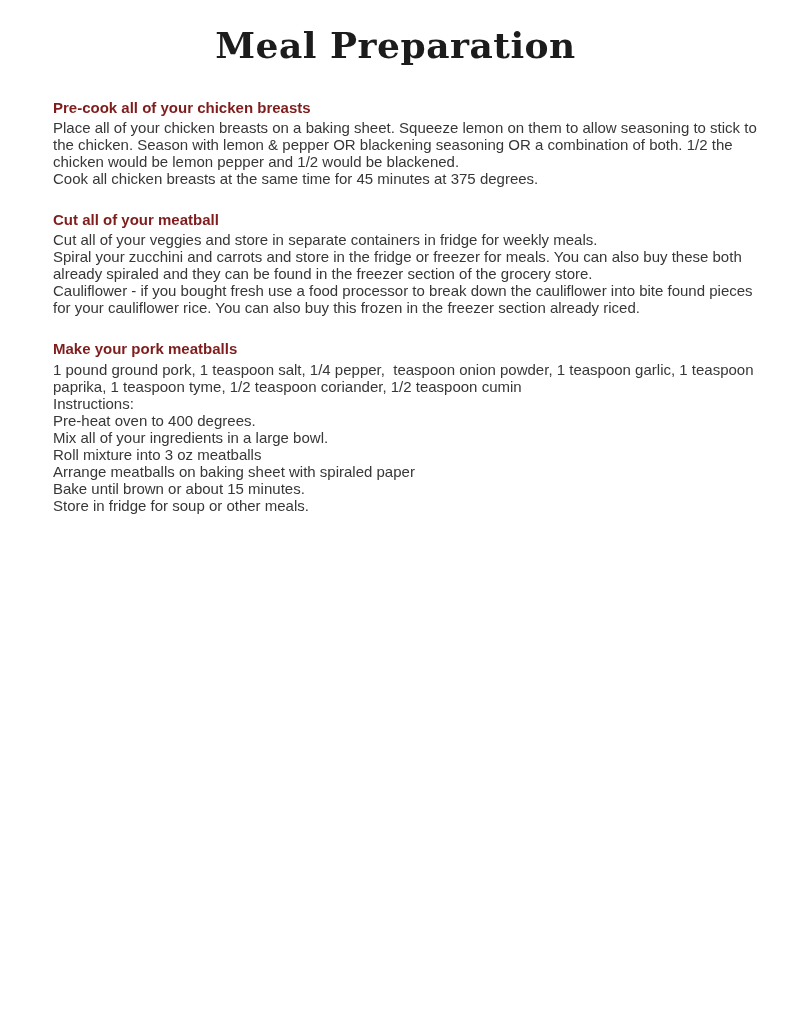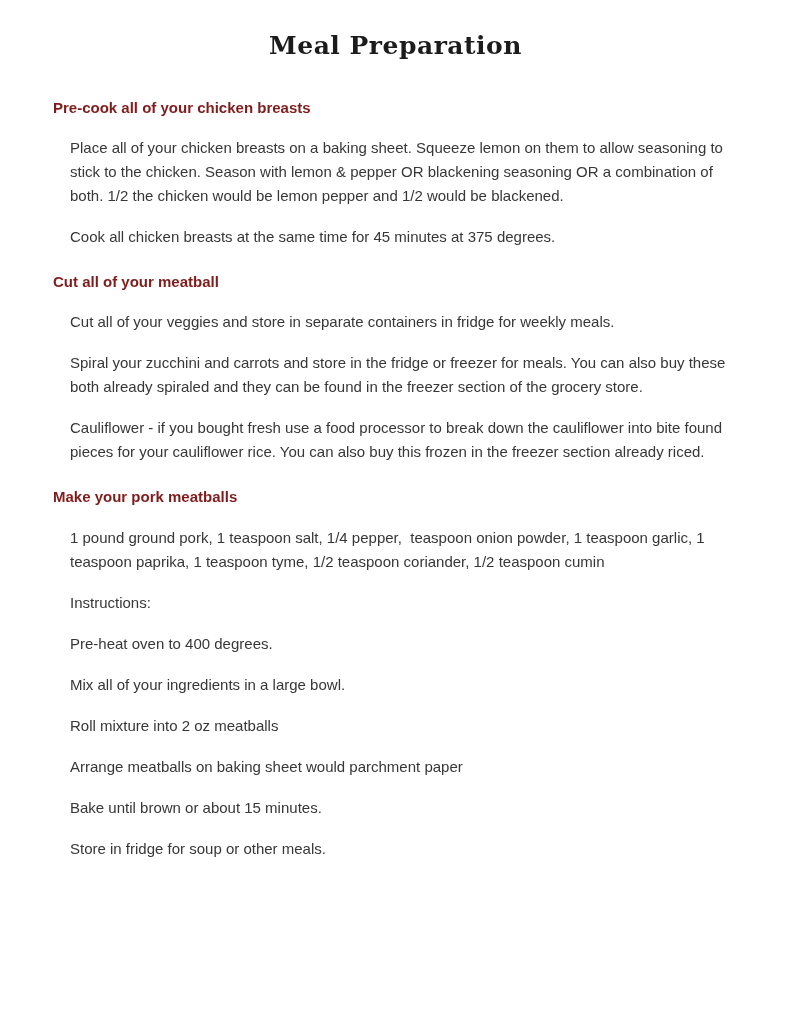--- a/index.html
+++ b/index.html
@@ -13,43 +13,43 @@
     height: 1024px;
     background: #ffffff;
     overflow: hidden;
     font-family: "Liberation Sans", "DejaVu Sans", sans-serif;
   }
   .doc-title {
     padding-top: 27px;
     text-align: center;
     font-family: "DejaVu Serif", "Liberation Serif", serif;
     font-weight: bold;
-    font-size: 25px;
+    font-size: 36px;
     line-height: 37px;
     letter-spacing: 0.5px;
     color: #1c1c1c;
   }
   .content {
     margin: 33px 31px 0 53px;
     width: 707px;
   }
   .section { margin: 0; }
   .section + .section { margin-top: 22px; }
   .section-heading {
     margin: 0;
     font-size: 15px;
     line-height: 22.2px;
     font-weight: bold;
     color: #7f1d1d;
     white-space: pre-wrap;
   }
   .para {
-    margin: 17px;
+    margin: 0;
     font-size: 15px;
-    line-height: 24px;
+    line-height: 17px;
     font-weight: normal;
     color: #373737;
     white-space: pre-wrap;
   }
   .para.emphasis {
     font-weight: bold;
     color: #1f1f1f;
   }
 </style>
 </head>
@@ -73,20 +73,20 @@
       <p class="para">Spiral your zucchini and carrots and store in the fridge or freezer for meals. You can also buy these both already spiraled and they can be found in the freezer section of the grocery store.</p>
       <p class="para">Cauliflower - if you bought fresh use a food processor to break down the cauliflower into bite found pieces for your cauliflower rice. You can also buy this frozen in the freezer section already riced.</p>
     </div>
 
     <div class="section">
       <p class="section-heading">Make your pork meatballs</p>
       <p class="para">1 pound ground pork, 1 teaspoon salt, 1/4 pepper,  teaspoon onion powder, 1 teaspoon garlic, 1 teaspoon paprika, 1 teaspoon tyme, 1/2 teaspoon coriander, 1/2 teaspoon cumin</p>
       <p class="para">Instructions:</p>
       <p class="para">Pre-heat oven to 400 degrees.</p>
       <p class="para">Mix all of your ingredients in a large bowl.</p>
-      <p class="para">Roll mixture into 2 oz meatballs</p>
-      <p class="para">Arrange meatballs on baking sheet would parchment paper</p>
+      <p class="para">Roll mixture into 3 oz meatballs</p>
+      <p class="para">Arrange meatballs on baking sheet with spiraled paper</p>
       <p class="para">Bake until brown or about 15 minutes.</p>
       <p class="para">Store in fridge for soup or other meals.</p>
     </div>
 
   </div>
 </div>
 
 </body></html>

